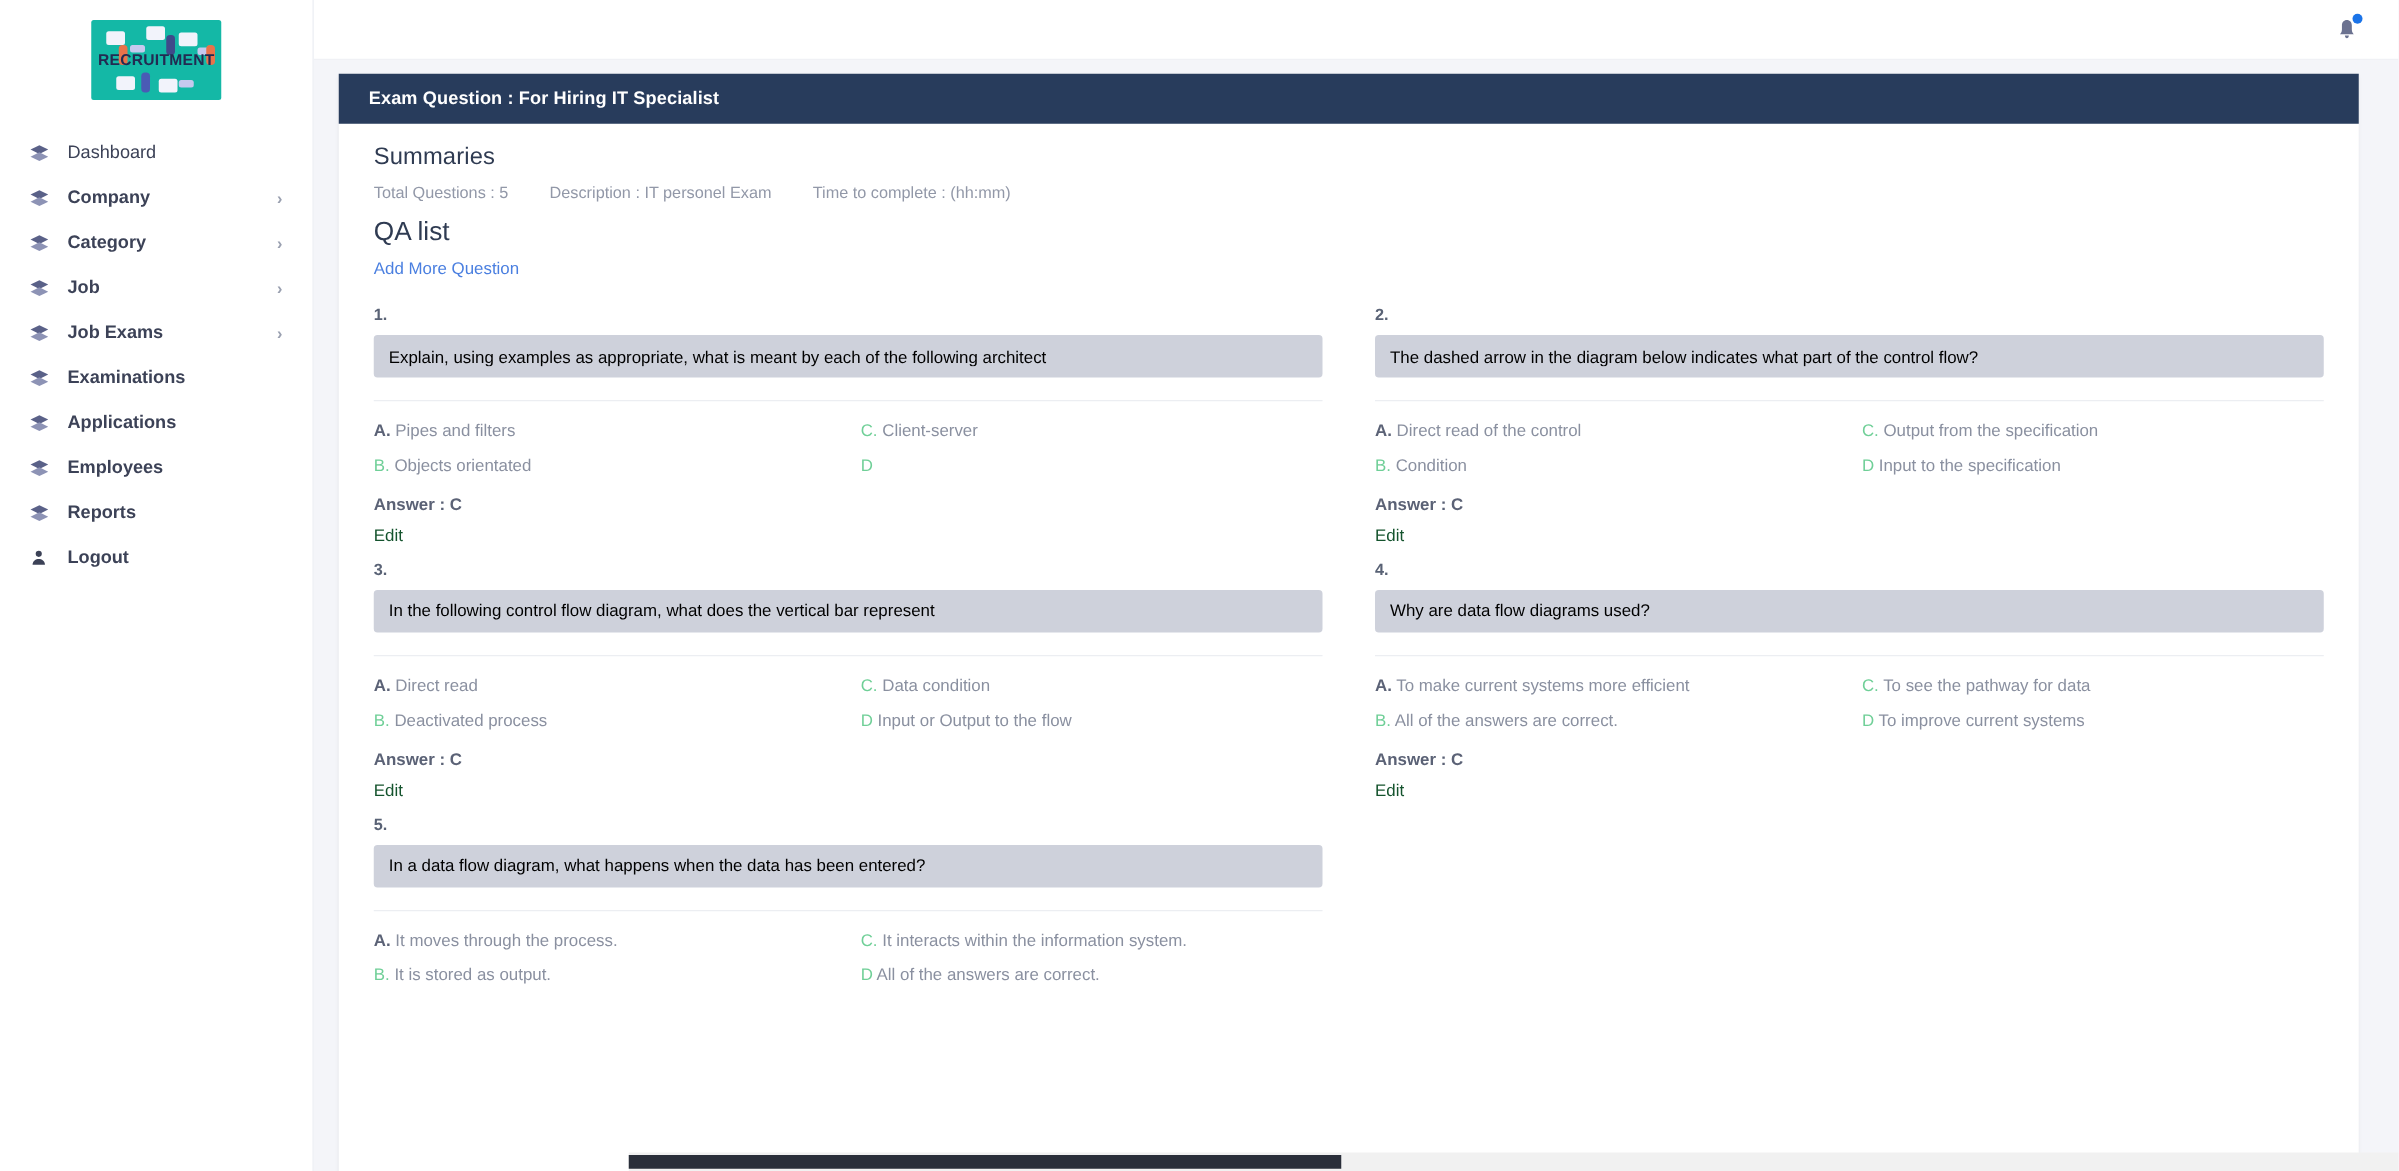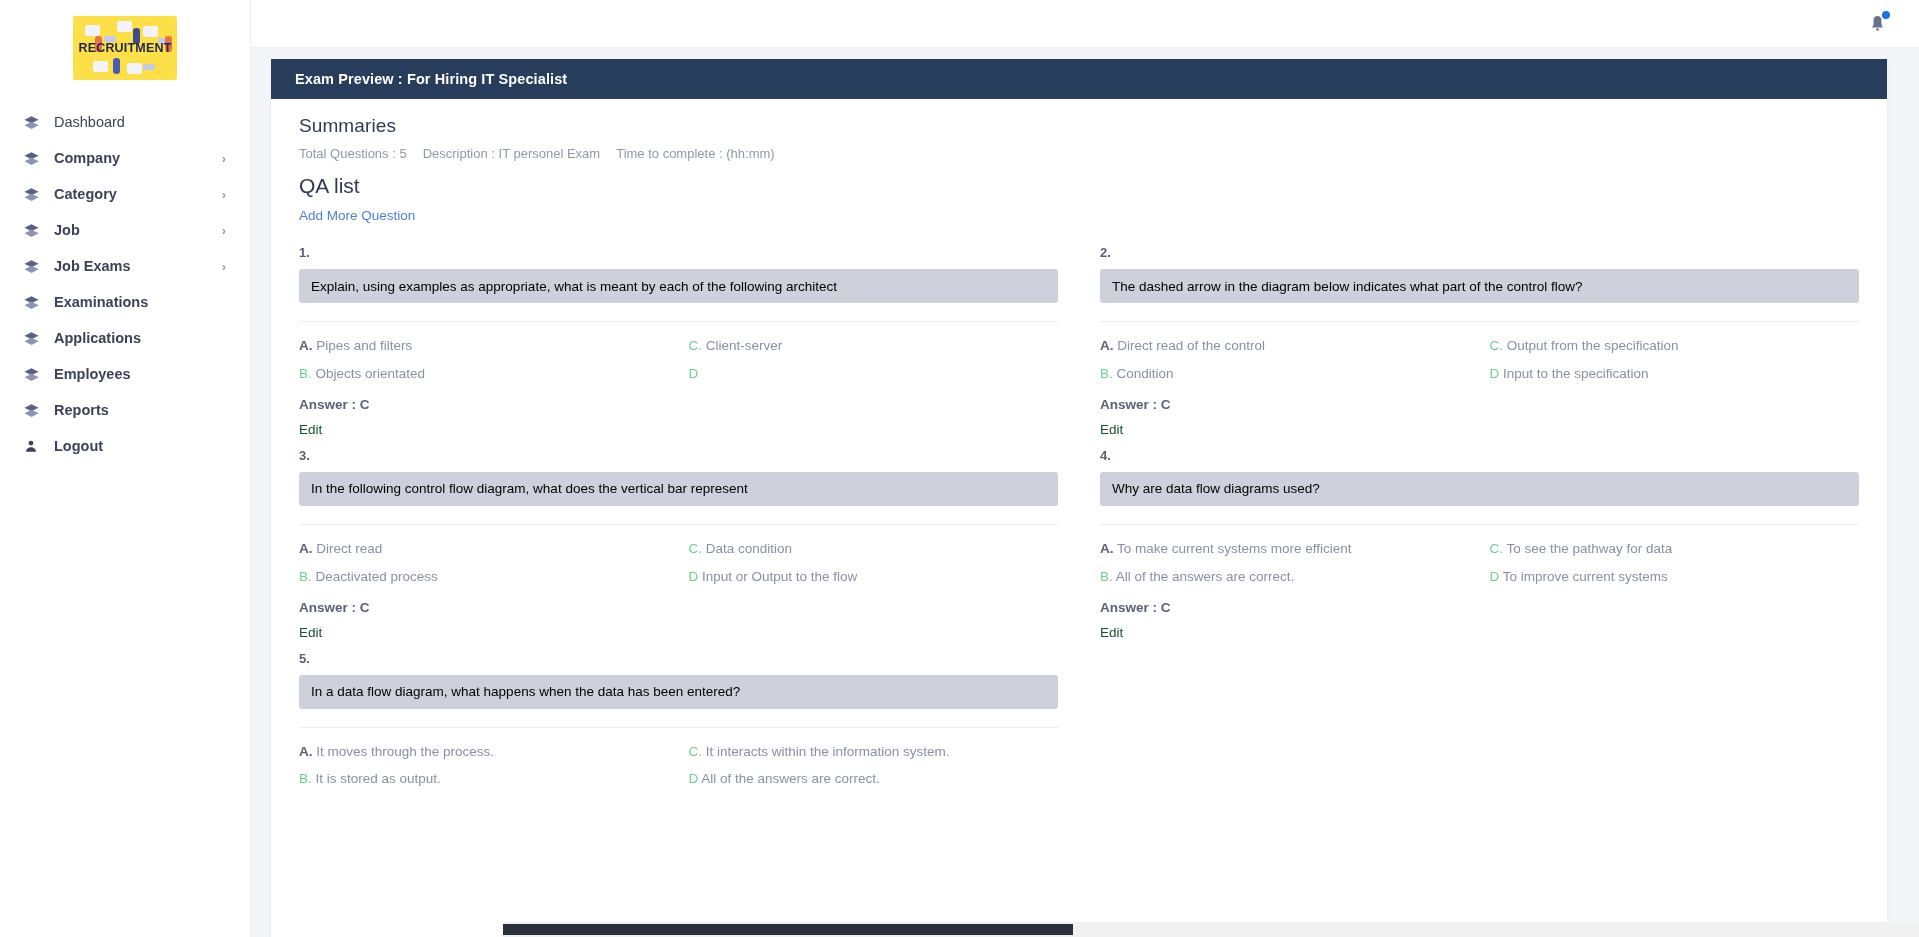--- a/index.html
+++ b/index.html
@@ -37,21 +37,21 @@
   }
   .logo-wrap {
     padding: 16px 0 18px 0;
     display: flex;
     justify-content: center;
   }
   .logo {
     width: 104px;
     height: 64px;
     border-radius: 2px;
-    background: #fde047;
+    background: #14b8a6;
     position: relative;
     overflow: hidden;
     display: flex;
     align-items: center;
     justify-content: center;
   }
   .logo .logo-text {
     position: relative;
     z-index: 3;
     font-size: 12.5px;
@@ -194,21 +194,21 @@
     color: #2f3b52;
     font-weight: normal;
     letter-spacing: 0.1px;
     margin-bottom: 9px;
   }
   .summaries-meta {
     font-size: 13px;
     color: #9298a8;
     margin-bottom: 13px;
     display: flex;
-    gap: 16px;
+    gap: 33px;
   }
   .qa-title {
     font-size: 21px;
     color: #2f3b52;
     font-weight: normal;
     margin-bottom: 8px;
   }
   .add-more {
     font-size: 13.5px;
     color: #4a7fe0;
@@ -448,21 +448,21 @@
           <path d="M10 18.3 H14 C14 19.8 13.1 21 12 21 C10.9 21 10 19.8 10 18.3 Z" fill="#6b7290"></path>
         </svg>
         <span class="bell-dot"></span>
       </div>
     </header>
 
     <div class="content-scroll">
       <div class="card-panel">
 
         <div class="panel-header">
-          <span>Exam Preview : For Hiring IT Specialist</span>
+          <span>Exam Question : For Hiring IT Specialist</span>
         </div>
 
         <div class="panel-body">
 
           <h1 class="summaries-title">Summaries</h1>
 
           <div class="summaries-meta">
             <span>Total Questions : 5</span>
             <span>Description : IT personel Exam</span>
             <span>Time to complete : (hh:mm)</span>

